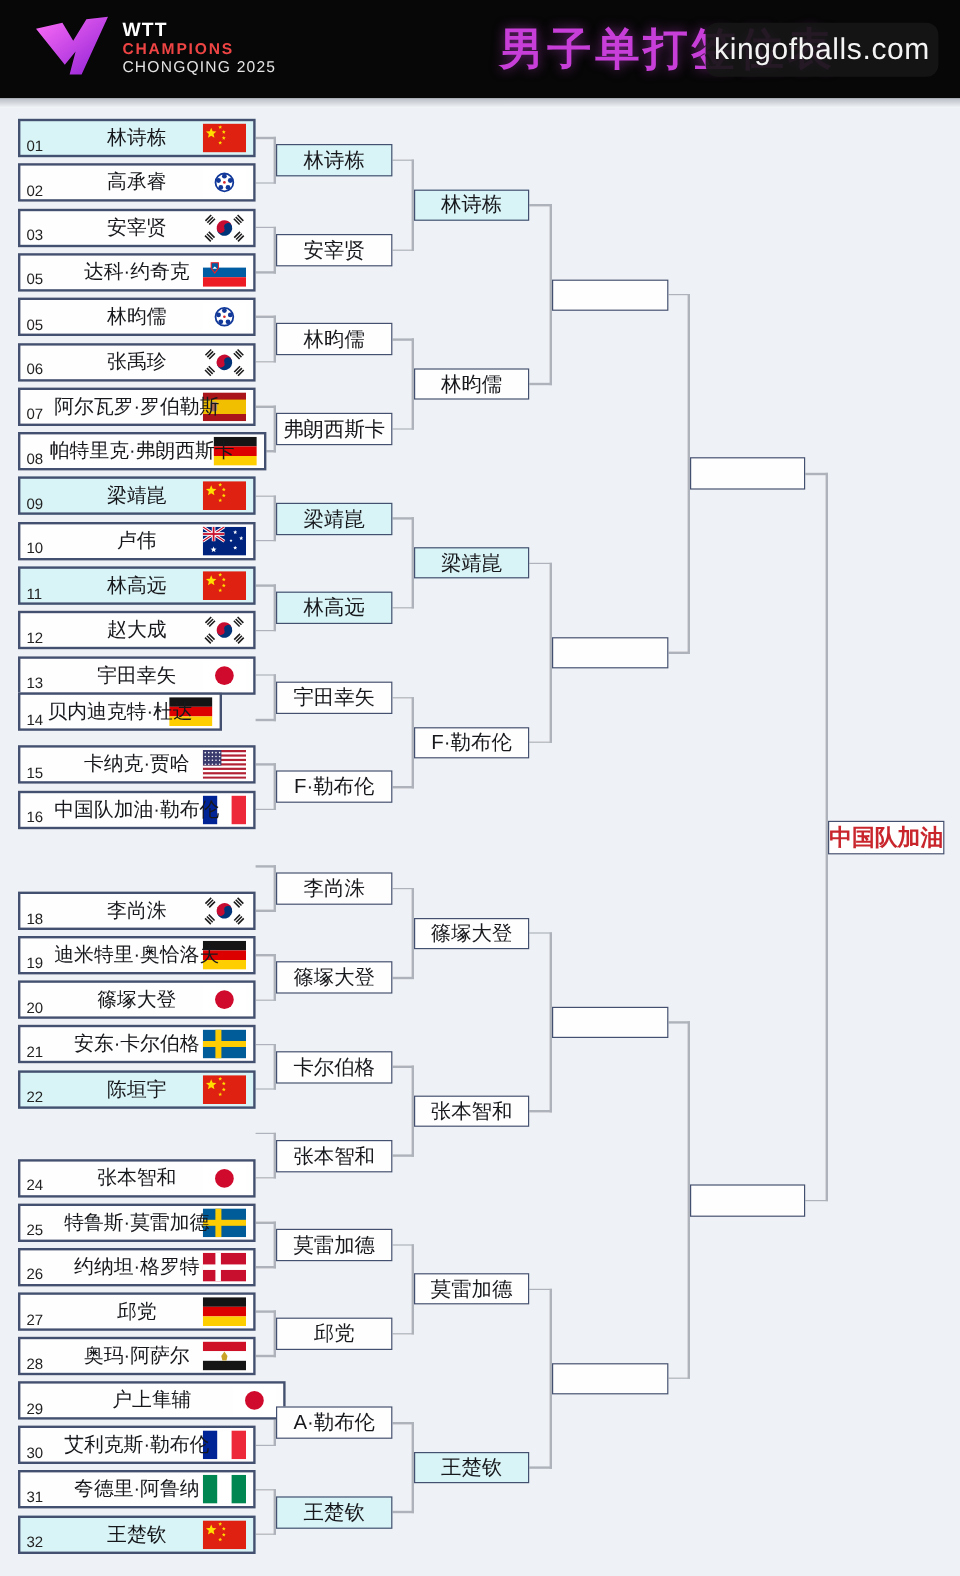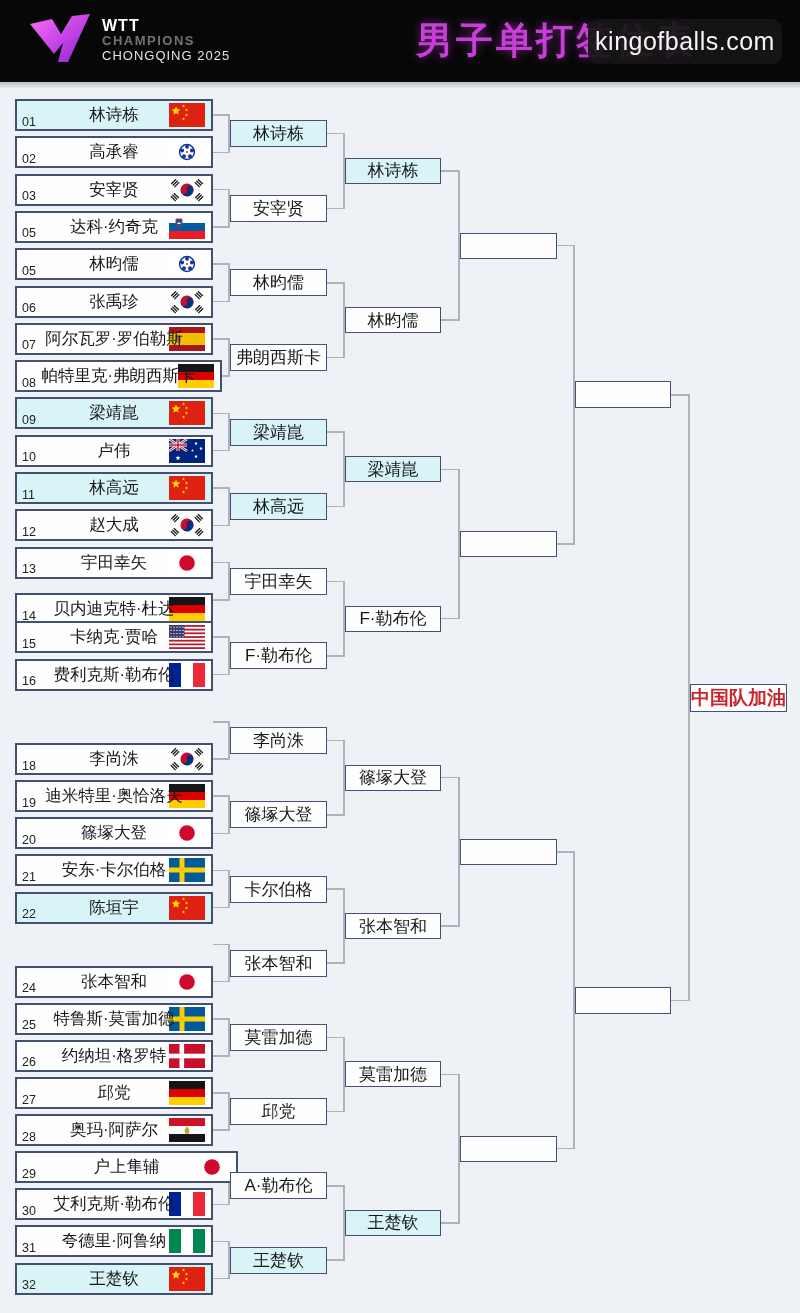--- a/index.html
+++ b/index.html
@@ -11,21 +11,21 @@
   .page{position:absolute;inset:0;}
 
   
   header{position:absolute;left:0;top:0;width:800px;height:82px;background:#070707;z-index:5;}
   .hdr-divider{position:absolute;left:0;top:82px;width:800px;height:8px;
     background:linear-gradient(#b9bec6,#f4f6f9);z-index:5;}
   .logo{position:absolute;left:28px;top:12px;display:flex;align-items:center;gap:10px;}
   .logo-icon{width:64px;height:56px;}
   .logo-text{display:flex;flex-direction:column;line-height:1.12;}
   .logo-brand{color:#ffffff;font-weight:bold;font-size:16px;letter-spacing:1px;}
-  .logo-line1{color:#737373;font-weight:bold;font-size:13px;letter-spacing:1.5px;}
+  .logo-line1{color:#ef4444;font-weight:bold;font-size:13px;letter-spacing:1.5px;}
   .logo-line2{color:#e3e3e3;font-size:13px;letter-spacing:1px;}
   .page-title{
     position:absolute;left:416px;top:16px;margin:0;white-space:nowrap;
     font-size:37px;font-weight:bold;color:#c73fd8;letter-spacing:3px;
     text-shadow:0 0 10px rgba(199,63,216,.55);z-index:6;
   }
   .watermark{
     position:absolute;left:588px;top:19px;width:194px;height:45px;
     background:rgba(22,22,22,.92);border-radius:10px;z-index:7;
     display:flex;align-items:center;justify-content:center;
@@ -384,21 +384,21 @@
       <div class="bx pbox" style="left:15px;top:546.5999999999999px;width:198px;height:32px">
     <span class="seed">13</span>
     <span class="pname">宇田幸矢</span>
     <span class="flag">
           <svg viewBox="0 0 36 24">
             <rect width="36" height="24" fill="#ffffff"></rect>
             <circle cx="18" cy="12" r="7.8" fill="#cf0a2c"></circle>
           </svg>
         </span>
   </div>
-      <div class="bx pbox" style="left:15px;top:593px;width:198px;height:32px">
+      <div class="bx pbox" style="left:15px;top:577px;width:170px;height:32px">
     <span class="seed">14</span>
     <span class="pname">贝内迪克特·杜达</span>
     <span class="flag">
           <svg viewBox="0 0 36 24">
             <rect width="36" height="8" fill="#151515"></rect>
             <rect y="8" width="36" height="8" fill="#dd0000"></rect>
             <rect y="16" width="36" height="8" fill="#ffce00"></rect>
           </svg>
         </span>
   </div>
@@ -437,21 +437,21 @@
               <circle cx="14" cy="2.2" r="0.65"></circle>
               <circle cx="14" cy="5.4" r="0.65"></circle>
               <circle cx="14" cy="8.6" r="0.65"></circle>
               <circle cx="14" cy="11.8" r="0.65"></circle>
             </g>
           </svg>
         </span>
   </div>
       <div class="bx pbox" style="left:15px;top:658.5px;width:198px;height:32px">
     <span class="seed">16</span>
-    <span class="pname">费利克斯·勒布伦</span>
+    <span class="pname">中国队加油·勒布伦</span>
     <span class="flag">
           <svg viewBox="0 0 36 24">
             <rect width="36" height="24" fill="#ffffff"></rect>
             <rect width="12" height="24" fill="#002395"></rect>
             <rect x="24" width="12" height="24" fill="#ed2939"></rect>
           </svg>
         </span>
   </div>
       <div class="bx pbox" style="left:15px;top:743.1px;width:198px;height:32px">
     <span class="seed">18</span>

